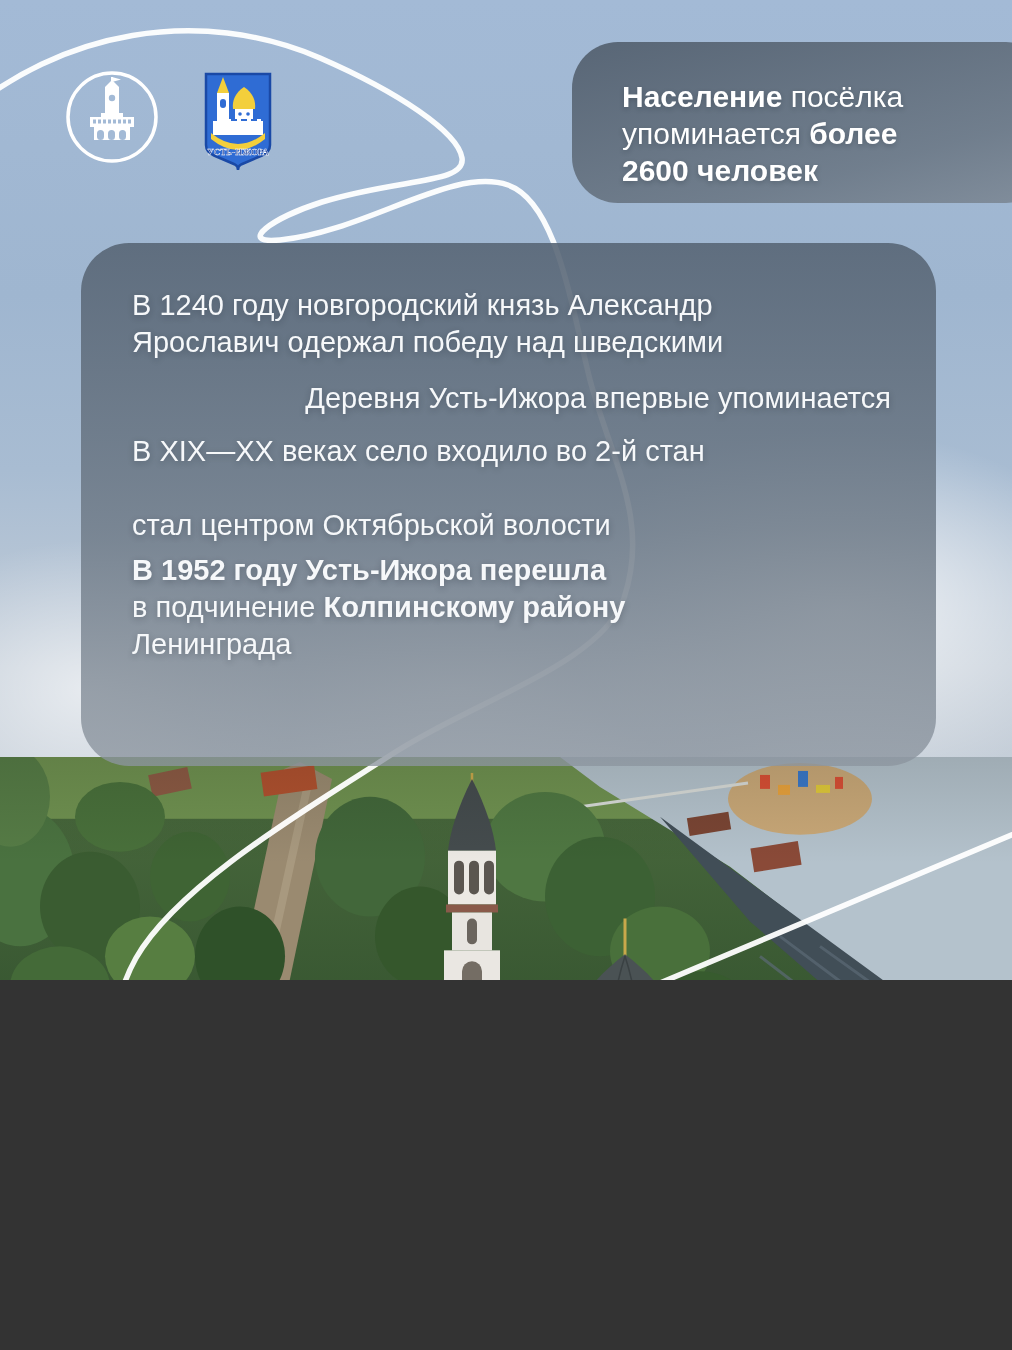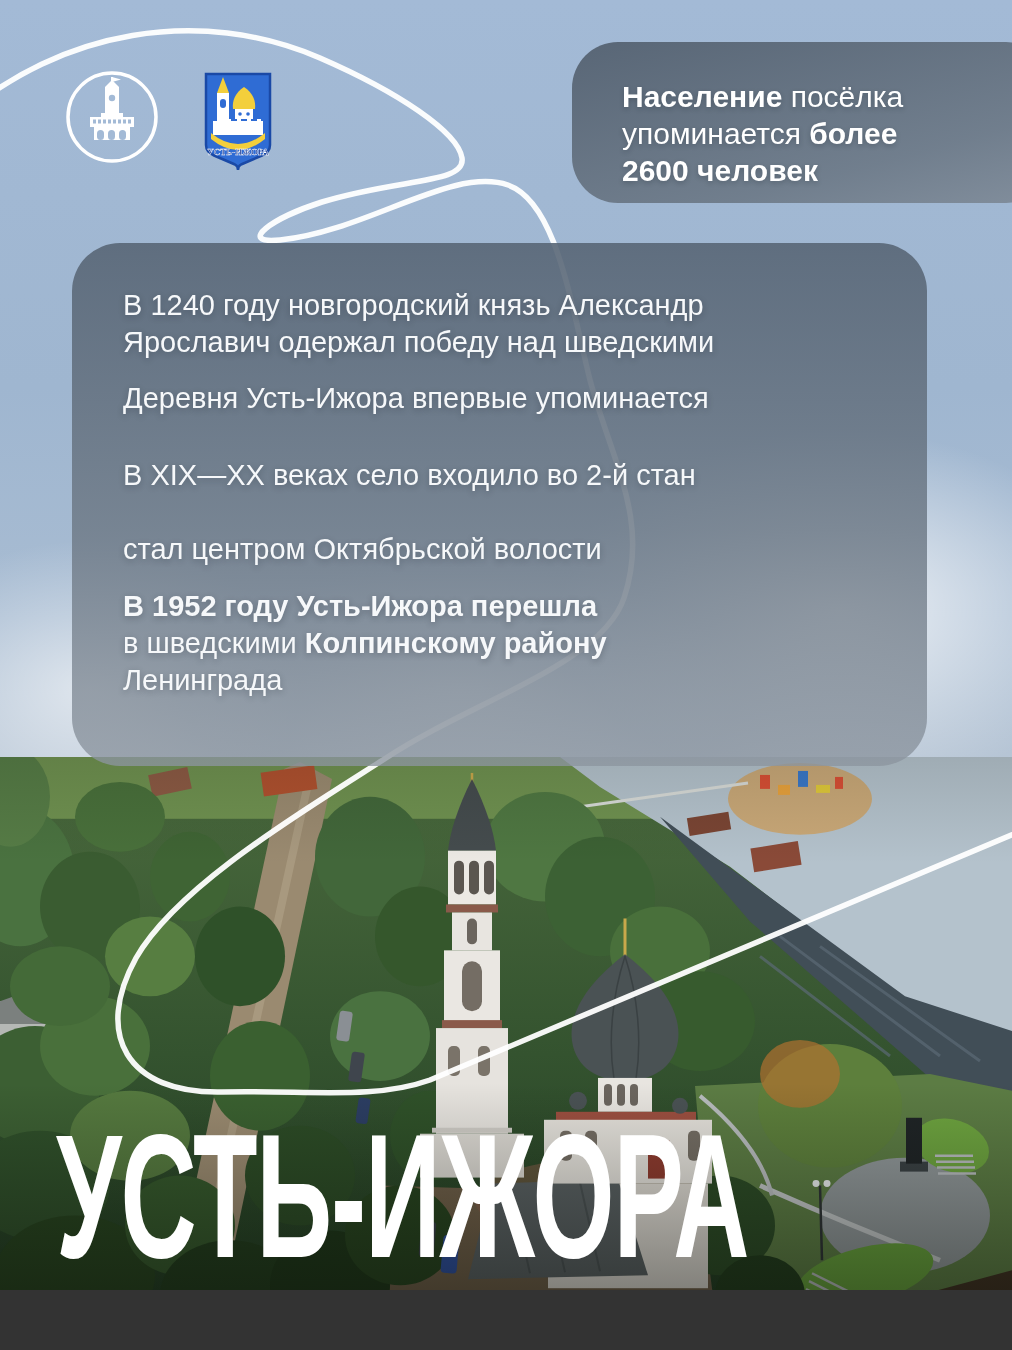--- a/index.html
+++ b/index.html
@@ -1,38 +1,38 @@
 <!DOCTYPE html>
 <html><head>
 <meta charset="utf-8">
 <style>
   html,body{margin:0;padding:0;background:#333;}
-  .poster{position:relative;width:1012px;height:1290px;overflow:hidden;
+  .poster{position:relative;width:1012px;height:980px;overflow:hidden;
     font-family:"Liberation Sans",sans-serif;
     background:linear-gradient(180deg,#a3bad6 0%,#9fb6d0 30%,#a8bcd2 48%,#c3cdd8 68%,#ccd3db 100%);}
   .cloud{position:absolute;pointer-events:none;}
   .c1{left:560px;top:430px;width:560px;height:360px;background:radial-gradient(closest-side,rgba(255,255,255,.8),rgba(255,255,255,0));}
   .c2{left:-120px;top:540px;width:420px;height:300px;background:radial-gradient(closest-side,rgba(255,255,255,.6),rgba(255,255,255,0));}
   .c3{left:180px;top:560px;width:560px;height:260px;background:radial-gradient(closest-side,rgba(255,255,255,.45),rgba(255,255,255,0));}
   .photo{position:absolute;left:0;top:757px;width:1012px;height:593px;}
   .photo svg{display:block;width:100%;height:100%;}
   .photo .shade{position:absolute;inset:0;
     background:linear-gradient(180deg,rgba(10,14,8,.12) 0%,rgba(10,14,8,0) 18%,rgba(8,10,6,0) 55%,rgba(8,10,6,.55) 100%);}
   .swirl{position:absolute;left:0;top:0;pointer-events:none;}
   .pop-box{position:absolute;left:572px;top:42px;right:-40px;height:161px;border-radius:46px;
     background:linear-gradient(165deg,rgba(82,95,110,.92) 0%,rgba(104,116,129,.85) 70%,rgba(122,132,143,.8) 100%);
     padding:36px 0 0 50px;color:#fff;font-size:30px;line-height:37px;
     text-shadow:0 2px 5px rgba(20,30,40,.25);box-sizing:border-box;}
   .pop-box b{font-weight:700;}
-  .card{position:absolute;left:72px;top:243px;width:855px;height:523px;border-radius:48px;
+  .card{position:absolute;left:81px;top:243px;width:855px;height:523px;border-radius:48px;
     background:linear-gradient(180deg,rgba(88,102,118,.9) 0%,rgba(111,123,136,.85) 55%,rgba(140,149,159,.78) 100%);
     padding:44px 45px 0 51px;color:#f6f8fa;font-size:29px;line-height:37px;box-sizing:border-box;
     text-shadow:0 2px 6px rgba(20,30,40,.28);}
   .card p{margin:0;font-weight:400;}
-  .card .p2{margin-top:19px;} .card .p3{margin-top:40px;} .card .p4{margin-top:20px;}
+  .card .p2{margin-top:19px;text-align:right;} .card .p3{margin-top:16px;} .card .p4{margin-top:8px;}
   .card b{font-weight:700;}
   .logo-circle{position:absolute;left:64px;top:69px;}
   .crest{position:absolute;left:203px;top:71px;}
   .big-title{position:absolute;left:56px;top:1108px;color:#fff;font-weight:700;font-size:176px;
     line-height:1;letter-spacing:-2px;white-space:nowrap;transform:scaleX(.60);transform-origin:0 0;}
 </style>
 </head>
 <body>
 
 <div class="poster">
@@ -220,21 +220,21 @@
     <p class="p2">
       <span>Деревня Усть-Ижора впервые упоминается</span><br>
     </p>
     <p class="p3">
       <span>В XIX—XX веках село входило во 2-й стан</span><br>
       <br>
       <span>стал центром Октябрьской волости</span>
     </p>
     <p class="p4">
       <b>В 1952 году Усть-Ижора перешла</b><br>
-      <span>в шведскими </span><b>Колпинскому району</b><br>
+      <span>в подчинение </span><b>Колпинскому району</b><br>
       <span>Ленинграда</span>
     </p>
   </div>
 
   <svg class="logo-circle" width="96" height="96" viewBox="0 0 96 96">
     <circle cx="48" cy="48" r="44" fill="none" stroke="#ffffff" stroke-width="3.5"></circle>
     <g fill="#ffffff">
       <polygon points="48,8 57,10.5 48,13"></polygon>
       <rect x="47" y="8" width="2" height="10"></rect>
       <polygon points="41,18 48,11 55,18"></polygon>

